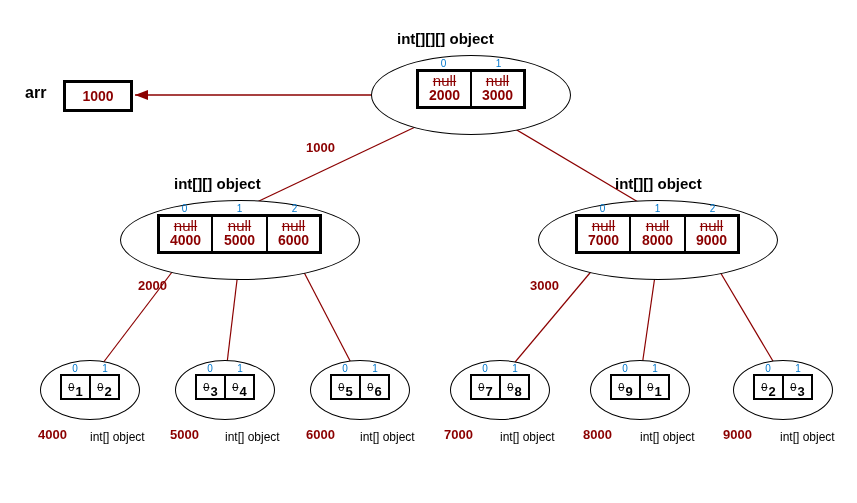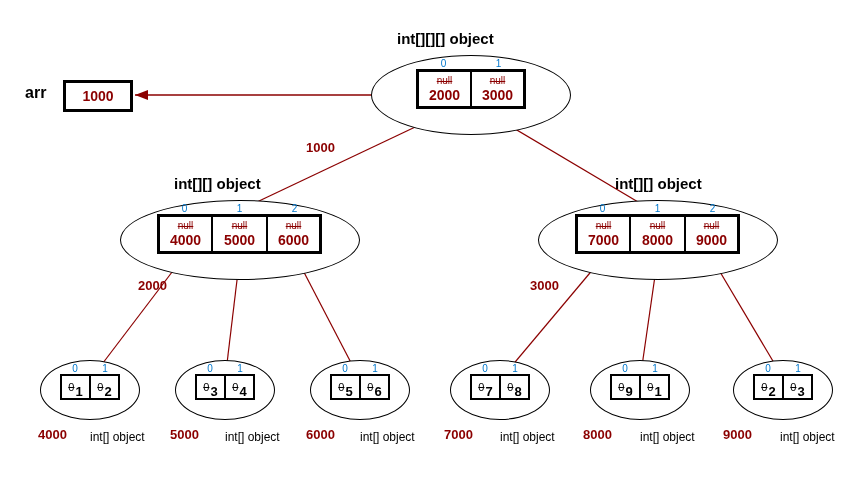--- a/index.html
+++ b/index.html
@@ -69,21 +69,21 @@
     display: flex;
     flex-direction: column;
     align-items: center;
     justify-content: center;
     background: #fff;
   }
   .cell-big:first-child { border-left: 3px solid #000; }
   .cell-big:last-child  { border-right: 3px solid #000; }
   .cells-row { display: flex; }
   .null-strike {
-    font-size: 10px;
+    font-size: 15px;
     color: #8b0000;
     text-decoration: line-through;
     line-height: 11px;
     height: 12px;
   }
   .val-red {
     font-size: 14px;
     font-weight: bold;
     color: #8b0000;
     line-height: 16px;

